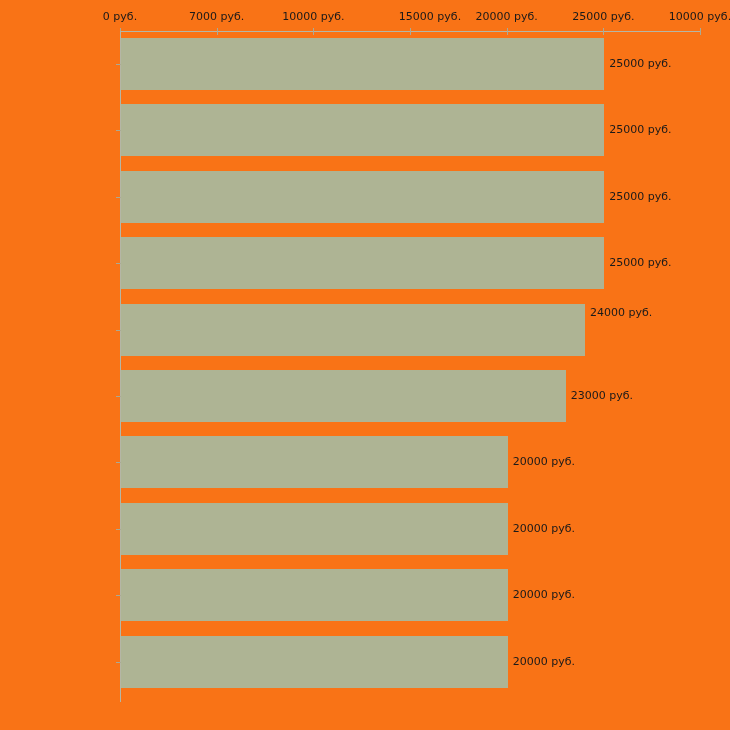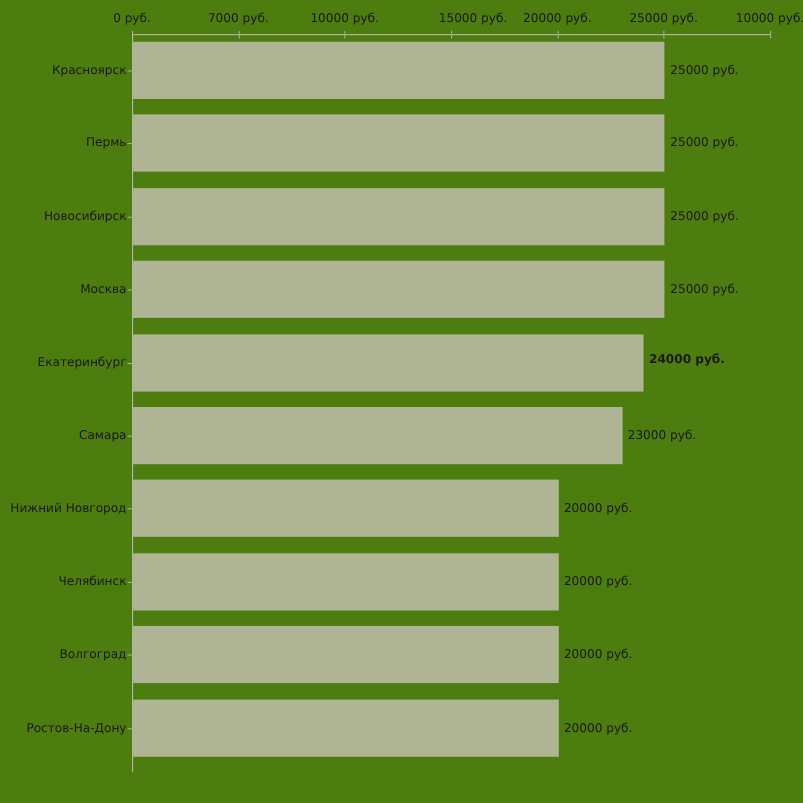--- a/index.html
+++ b/index.html
@@ -13,21 +13,21 @@
     height: 730px;
     font-family: "DejaVu Sans", "Liberation Sans", sans-serif;
     color: #1a1a1a;
     overflow: hidden;
   }
 
   #chart-root {
     position: relative;
     width: 730px;
     height: 730px;
-    background: #4d7c0f;
+    background: #f97316;
   }
 
   
   #top-axis {
     position: absolute;
     left: 0;
     top: 0;
     width: 730px;
     height: 38px;
   }
@@ -132,44 +132,32 @@
       <div class="axis-tick-label" style="left: 506.667px;">20000 руб.</div>
       <div class="axis-tick-mark" style="left: 506.667px;"></div>
       <div class="axis-tick-label" style="left: 603.333px;">25000 руб.</div>
       <div class="axis-tick-mark" style="left: 603.333px;"></div>
       <div class="axis-tick-label" style="left: 700px;">10000 руб.</div>
       <div class="axis-tick-mark" style="left: 700px;"></div>
     </div>
 
   <div id="axis-line-y"></div>
 
-  <div id="cat-labels">
-      <div class="cat-label" style="top: 64px;">Красноярск</div>
-      <div class="cat-label" style="top: 130.4px;">Пермь</div>
-      <div class="cat-label" style="top: 196.8px;">Новосибирск</div>
-      <div class="cat-label" style="top: 263.2px;">Москва</div>
-      <div class="cat-label" style="top: 329.6px;">Екатеринбург</div>
-      <div class="cat-label" style="top: 396px;">Самара</div>
-      <div class="cat-label" style="top: 462.4px;">Нижний Новгород</div>
-      <div class="cat-label" style="top: 528.8px;">Челябинск</div>
-      <div class="cat-label" style="top: 595.2px;">Волгоград</div>
-      <div class="cat-label" style="top: 661.6px;">Ростов-На-Дону</div>
-    </div>
 
   <div id="plot-area">
       <div class="bar" style="left: 0px; top: 38px; width: 483.333px; height: 52px;"></div>
       <div class="bar-value-label" style="left: 488.333px; top: 64px;">25000 руб.</div>
       <div class="bar" style="left: 0px; top: 104.4px; width: 483.333px; height: 52px;"></div>
       <div class="bar-value-label" style="left: 488.333px; top: 130.4px;">25000 руб.</div>
       <div class="bar" style="left: 0px; top: 170.8px; width: 483.333px; height: 52px;"></div>
       <div class="bar-value-label" style="left: 488.333px; top: 196.8px;">25000 руб.</div>
       <div class="bar" style="left: 0px; top: 237.2px; width: 483.333px; height: 52px;"></div>
       <div class="bar-value-label" style="left: 488.333px; top: 263.2px;">25000 руб.</div>
       <div class="bar" style="left: 0px; top: 303.6px; width: 464px; height: 52px;"></div>
-      <div class="bar-value-label" style="left: 469px; top: 327px; font-weight: bold;">24000 руб.</div>
+      <div class="bar-value-label" style="left: 469px; top: 313px;">24000 руб.</div>
       <div class="bar" style="left: 0px; top: 370px; width: 444.667px; height: 52px;"></div>
       <div class="bar-value-label" style="left: 449.667px; top: 396px;">23000 руб.</div>
       <div class="bar" style="left: 0px; top: 436.4px; width: 386.667px; height: 52px;"></div>
       <div class="bar-value-label" style="left: 391.667px; top: 462.4px;">20000 руб.</div>
       <div class="bar" style="left: 0px; top: 502.8px; width: 386.667px; height: 52px;"></div>
       <div class="bar-value-label" style="left: 391.667px; top: 528.8px;">20000 руб.</div>
       <div class="bar" style="left: 0px; top: 569.2px; width: 386.667px; height: 52px;"></div>
       <div class="bar-value-label" style="left: 391.667px; top: 595.2px;">20000 руб.</div>
       <div class="bar" style="left: 0px; top: 635.6px; width: 386.667px; height: 52px;"></div>
       <div class="bar-value-label" style="left: 391.667px; top: 661.6px;">20000 руб.</div>

